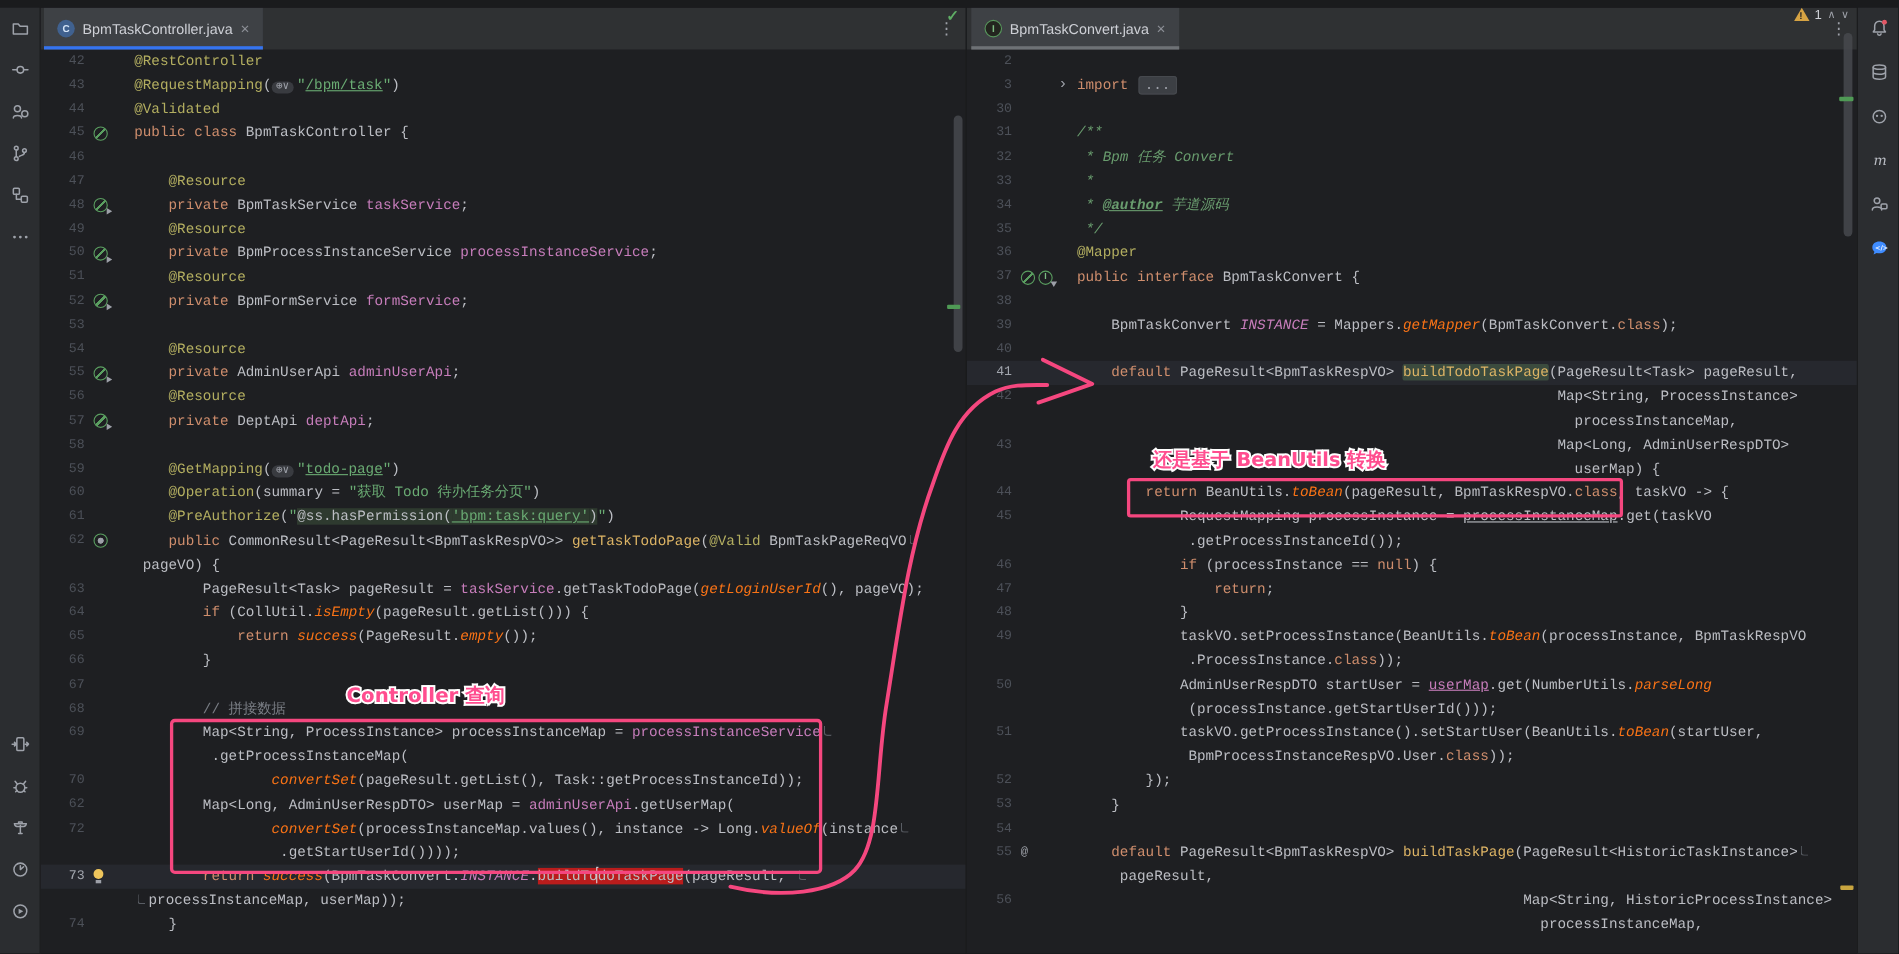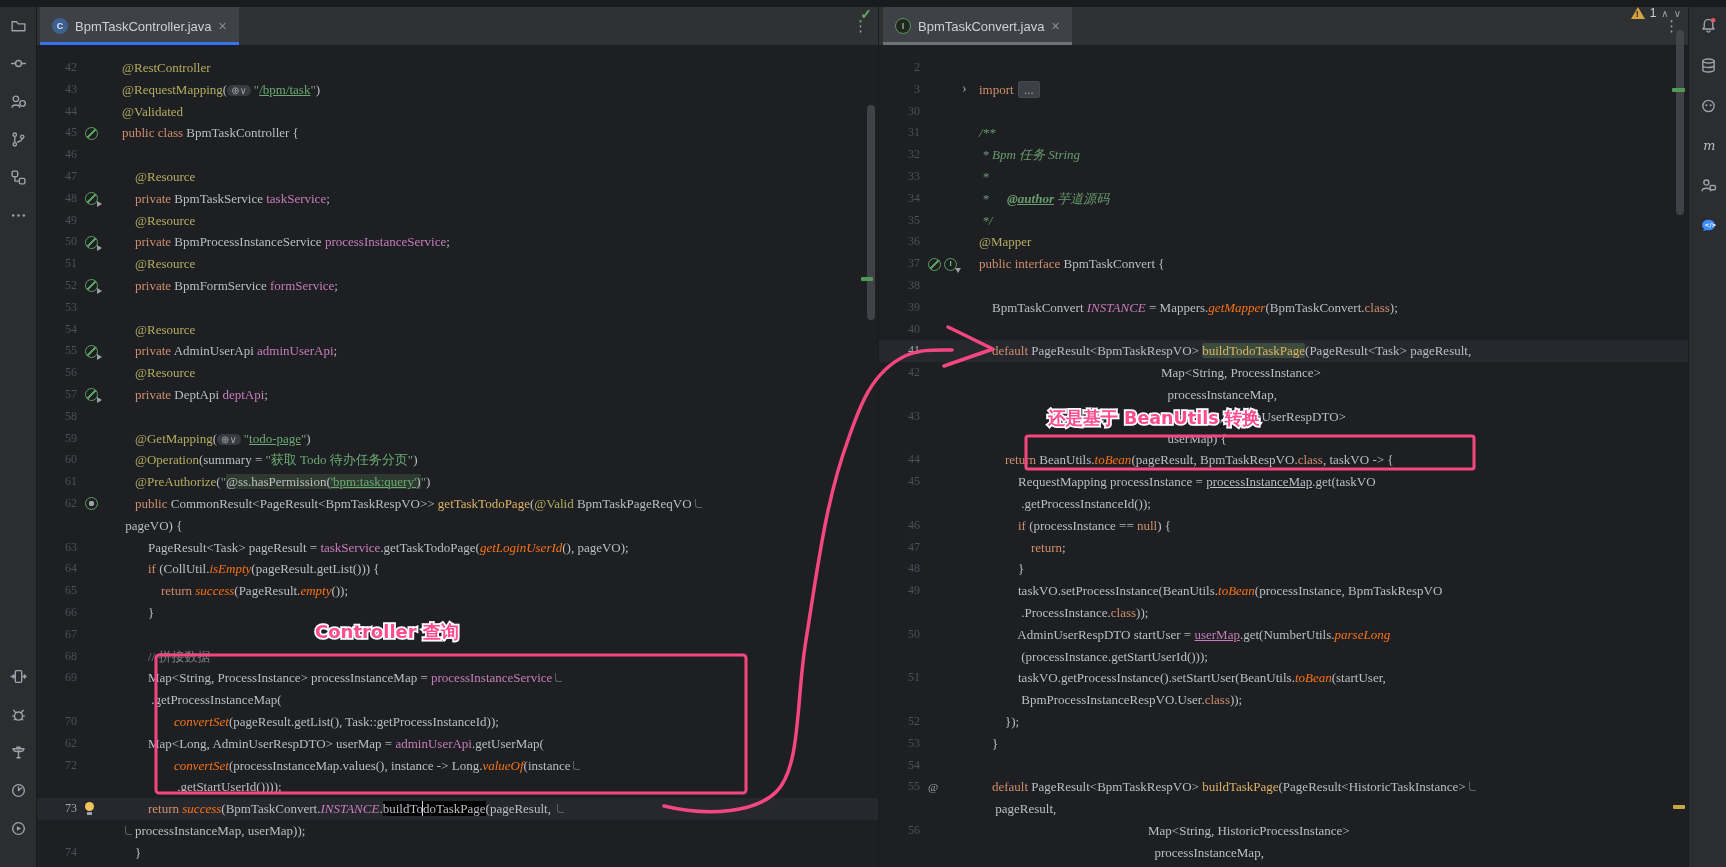--- a/index.html
+++ b/index.html
@@ -30,40 +30,40 @@
   .tab.focused .underline{background:#3574f0;}
   .tab.unfocused .underline{background:#6e7276;}
   .ticon{width:16px;height:16px;border-radius:50%;font-size:9px;font-weight:bold;
          display:flex;align-items:center;justify-content:center;box-sizing:border-box;}
   .ticon.class{background:#40618f;color:#d4e4f7;}
   .ticon.interface{background:#23251f;border:1.5px solid #57965c;color:#7cbd82;}
   .tclose{color:#8c8f96;font-size:14px;line-height:14px;cursor:pointer;}
   .kebab{margin-left:auto;align-self:center;color:#9da0a8;font-size:15px;padding:0 10px;cursor:pointer;}
 
   
-  .editor{position:absolute;top:45px;left:0;right:0;bottom:0;padding-top:12px;overflow:hidden;
-    font-family:Liberation Serif, serif;font-size:13px;}
+  .editor{position:absolute;top:45px;left:0;right:0;bottom:0;padding-top:0;overflow:hidden;
+    font-family:Liberation Mono, monospace;font-size:13px;}
   .crow{display:flex;height:21.8px;line-height:21.8px;white-space:pre;}
   .crow.hl{background:#26282e;}
   .ln{width:41px;min-width:41px;text-align:right;padding-right:5px;color:#4c5058;font-size:12px;}
   .crow.hl .ln{color:#a1a5ad;}
   .gico{width:34px;min-width:34px;display:flex;align-items:center;gap:3px;padding-left:3px;box-sizing:border-box;}
   #ed-right .gico{width:48px;min-width:48px;}
   .codeln{padding-left:6px;}
 
   
   .sg-t{color:#bcbec4;} .sg-k{color:#cf8e6d;} .sg-a{color:#b3ae60;margin-top:20px;}
   .sg-s{color:#6aab73;} .sg-su{color:#6aab73;text-decoration:underline;}
   .sg-c{color:#7a7e85;} .sg-f{color:#c77dbb;} .sg-fi{color:#c77dbb;font-style:italic;}
   .sg-m{color:#ddb465;} .sg-mb{color:#ddb465;background:#3b4b3e;border-radius:2px;}
   .sg-i{color:#f97316;font-style:italic;}
   .sg-jd{color:#699c6e;font-style:italic;}
-  .sg-jdt{color:#699c6e;font-style:italic;font-weight:bold;text-decoration:underline;margin-left:15px;}
+  .sg-jdt{color:#699c6e;font-style:italic;font-weight:bold;text-decoration:underline;}
   .sg-u{color:#bcbec4;text-decoration:underline;text-align:right;} .sg-pu{color:#c77dbb;text-decoration:underline;}
-  .sg-wb{color:#bcbec4;background:#000000;}
+  .sg-wb{color:#bcbec4;background:#b91c1c;}
   .sg-inj{color:#bcbec4;background:#2e3a2f;} .sg-injs{color:#6aab73;background:#2e3a2f;text-decoration:underline;}
   .sg-fold{background:#3c3f44;color:#9da0a8;border:1px solid #46494e;border-radius:3px;padding:0 5px;margin:0 1px;}
   .sg-inl{background:#393b40;color:#9da0a8;border-radius:8px;padding:0 4px;font-size:10px;margin-right:3px;}
   .sg-caret{display:inline-block;width:2px;height:15px;background:#d5d8de;vertical-align:-3px;margin:0 -1px;}
   .sg-hook{display:inline-block;width:6px;height:8px;border-left:1.5px solid #595d64;border-bottom:1.5px solid #595d64;
            border-radius:0 0 0 3px;margin:0 3px;}
 
   
   .gi{width:13px;height:13px;display:inline-block;position:relative;box-sizing:border-box;cursor:pointer;}
   .gi-bean,.gi-wire,.gi-impl{border:1.5px solid #5a9e60;border-radius:50%;}
@@ -245,21 +245,21 @@
         <span class="tclose">×</span>
         <span class="underline"></span>
       </div>
       <span class="kebab">⋮</span>
     </div>
     <div class="editor" id="ed-right">
         <div class="crow"><span class="ln">2</span><span class="gico"></span><span class="codeln"></span></div>
         <div class="crow"><span class="ln">3</span><span class="gico"><span class="gi gi-chev"></span></span><span class="codeln"><span class="sg-k">import </span><span class="sg-fold">...</span></span></div>
         <div class="crow"><span class="ln">30</span><span class="gico"></span><span class="codeln"></span></div>
         <div class="crow"><span class="ln">31</span><span class="gico"></span><span class="codeln"><span class="sg-jd">/**</span></span></div>
-        <div class="crow"><span class="ln">32</span><span class="gico"></span><span class="codeln"><span class="sg-jd"> * Bpm 任务 String</span></span></div>
+        <div class="crow"><span class="ln">32</span><span class="gico"></span><span class="codeln"><span class="sg-jd"> * Bpm 任务 Convert</span></span></div>
         <div class="crow"><span class="ln">33</span><span class="gico"></span><span class="codeln"><span class="sg-jd"> *</span></span></div>
         <div class="crow"><span class="ln">34</span><span class="gico"></span><span class="codeln"><span class="sg-jd"> * </span><span class="sg-jdt">@author</span><span class="sg-jd"> 芋道源码</span></span></div>
         <div class="crow"><span class="ln">35</span><span class="gico"></span><span class="codeln"><span class="sg-jd"> */</span></span></div>
         <div class="crow"><span class="ln">36</span><span class="gico"></span><span class="codeln"><span class="sg-a">@Mapper</span></span></div>
         <div class="crow"><span class="ln">37</span><span class="gico"><span class="gi gi-bean"></span><span class="gi gi-impl"></span></span><span class="codeln"><span class="sg-k">public interface </span><span class="sg-t">BpmTaskConvert {</span></span></div>
         <div class="crow"><span class="ln">38</span><span class="gico"></span><span class="codeln"></span></div>
         <div class="crow"><span class="ln">39</span><span class="gico"></span><span class="codeln"><span class="sg-t">    BpmTaskConvert </span><span class="sg-fi">INSTANCE</span><span class="sg-t"> = Mappers.</span><span class="sg-i">getMapper</span><span class="sg-t">(BpmTaskConvert.</span><span class="sg-k">class</span><span class="sg-t">);</span></span></div>
         <div class="crow"><span class="ln">40</span><span class="gico"></span><span class="codeln"></span></div>
         <div class="crow hl"><span class="ln">41</span><span class="gico"></span><span class="codeln"><span class="sg-t">    </span><span class="sg-k">default </span><span class="sg-t">PageResult&lt;BpmTaskRespVO&gt; </span><span class="sg-mb">buildTodoTaskPage</span><span class="sg-t">(PageResult&lt;Task&gt; pageResult,</span></span></div>
         <div class="crow"><span class="ln">42</span><span class="gico"></span><span class="codeln"><span class="sg-t">                                                        Map&lt;String, ProcessInstance&gt;</span></span></div>

